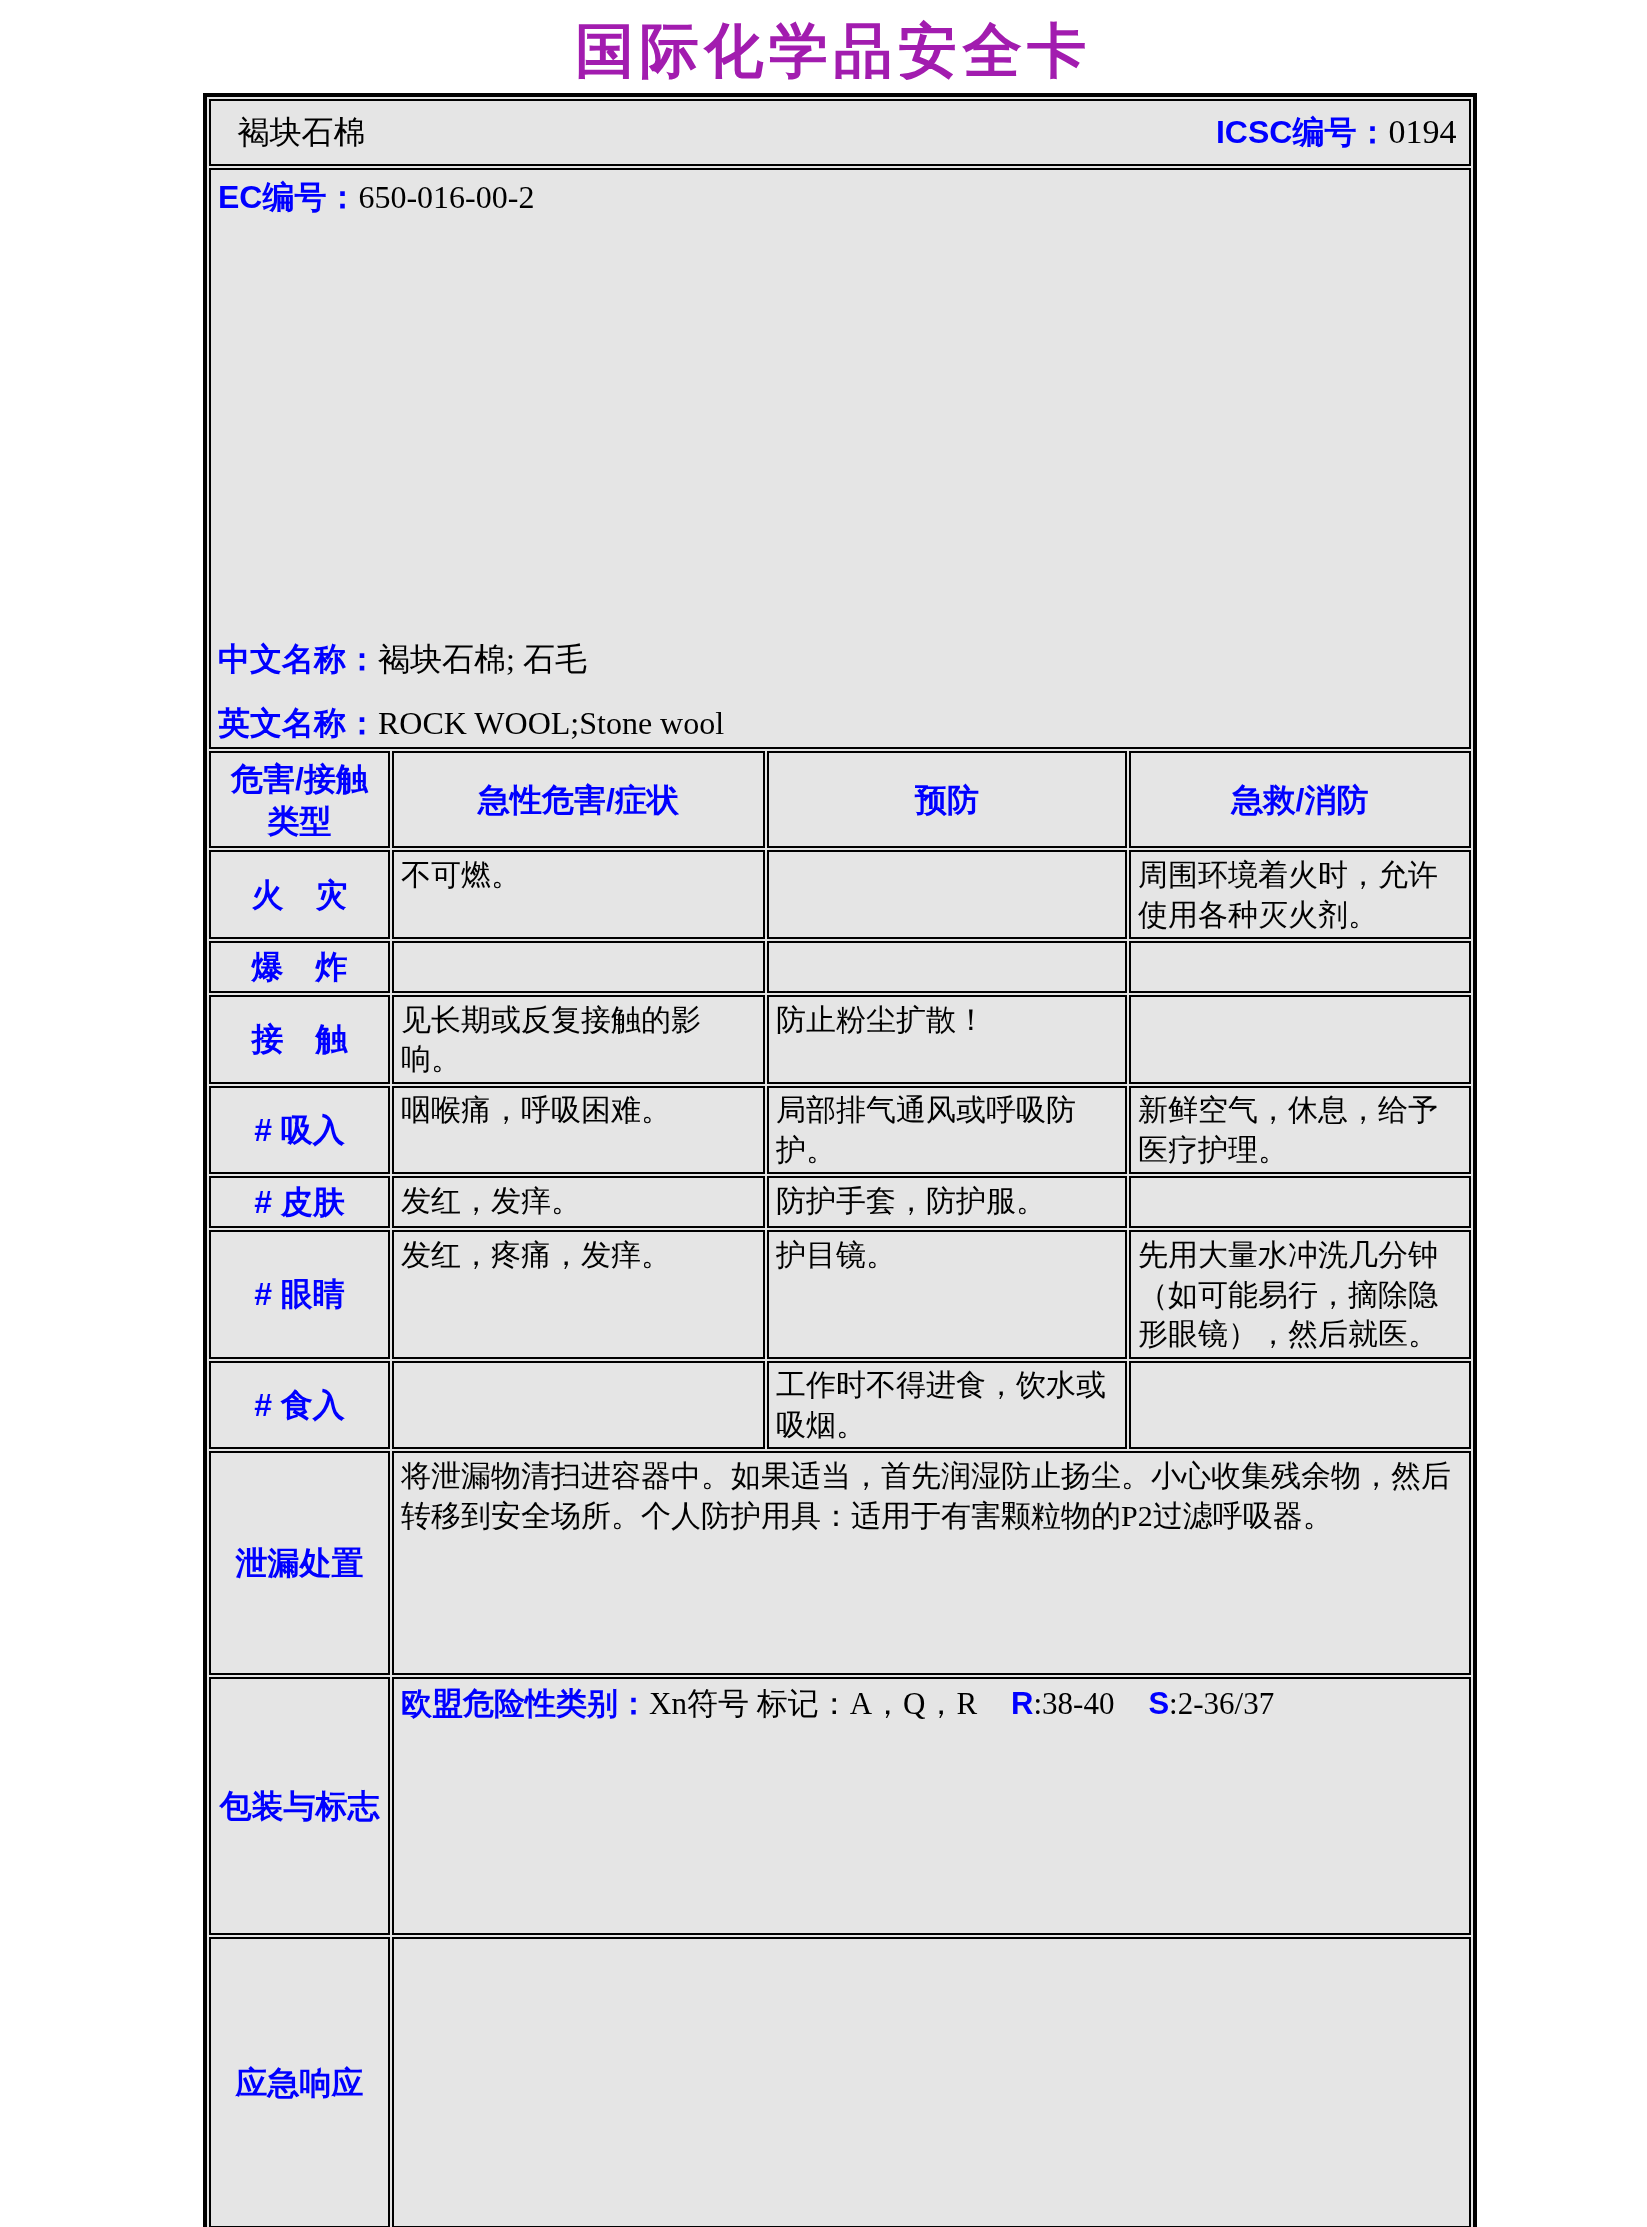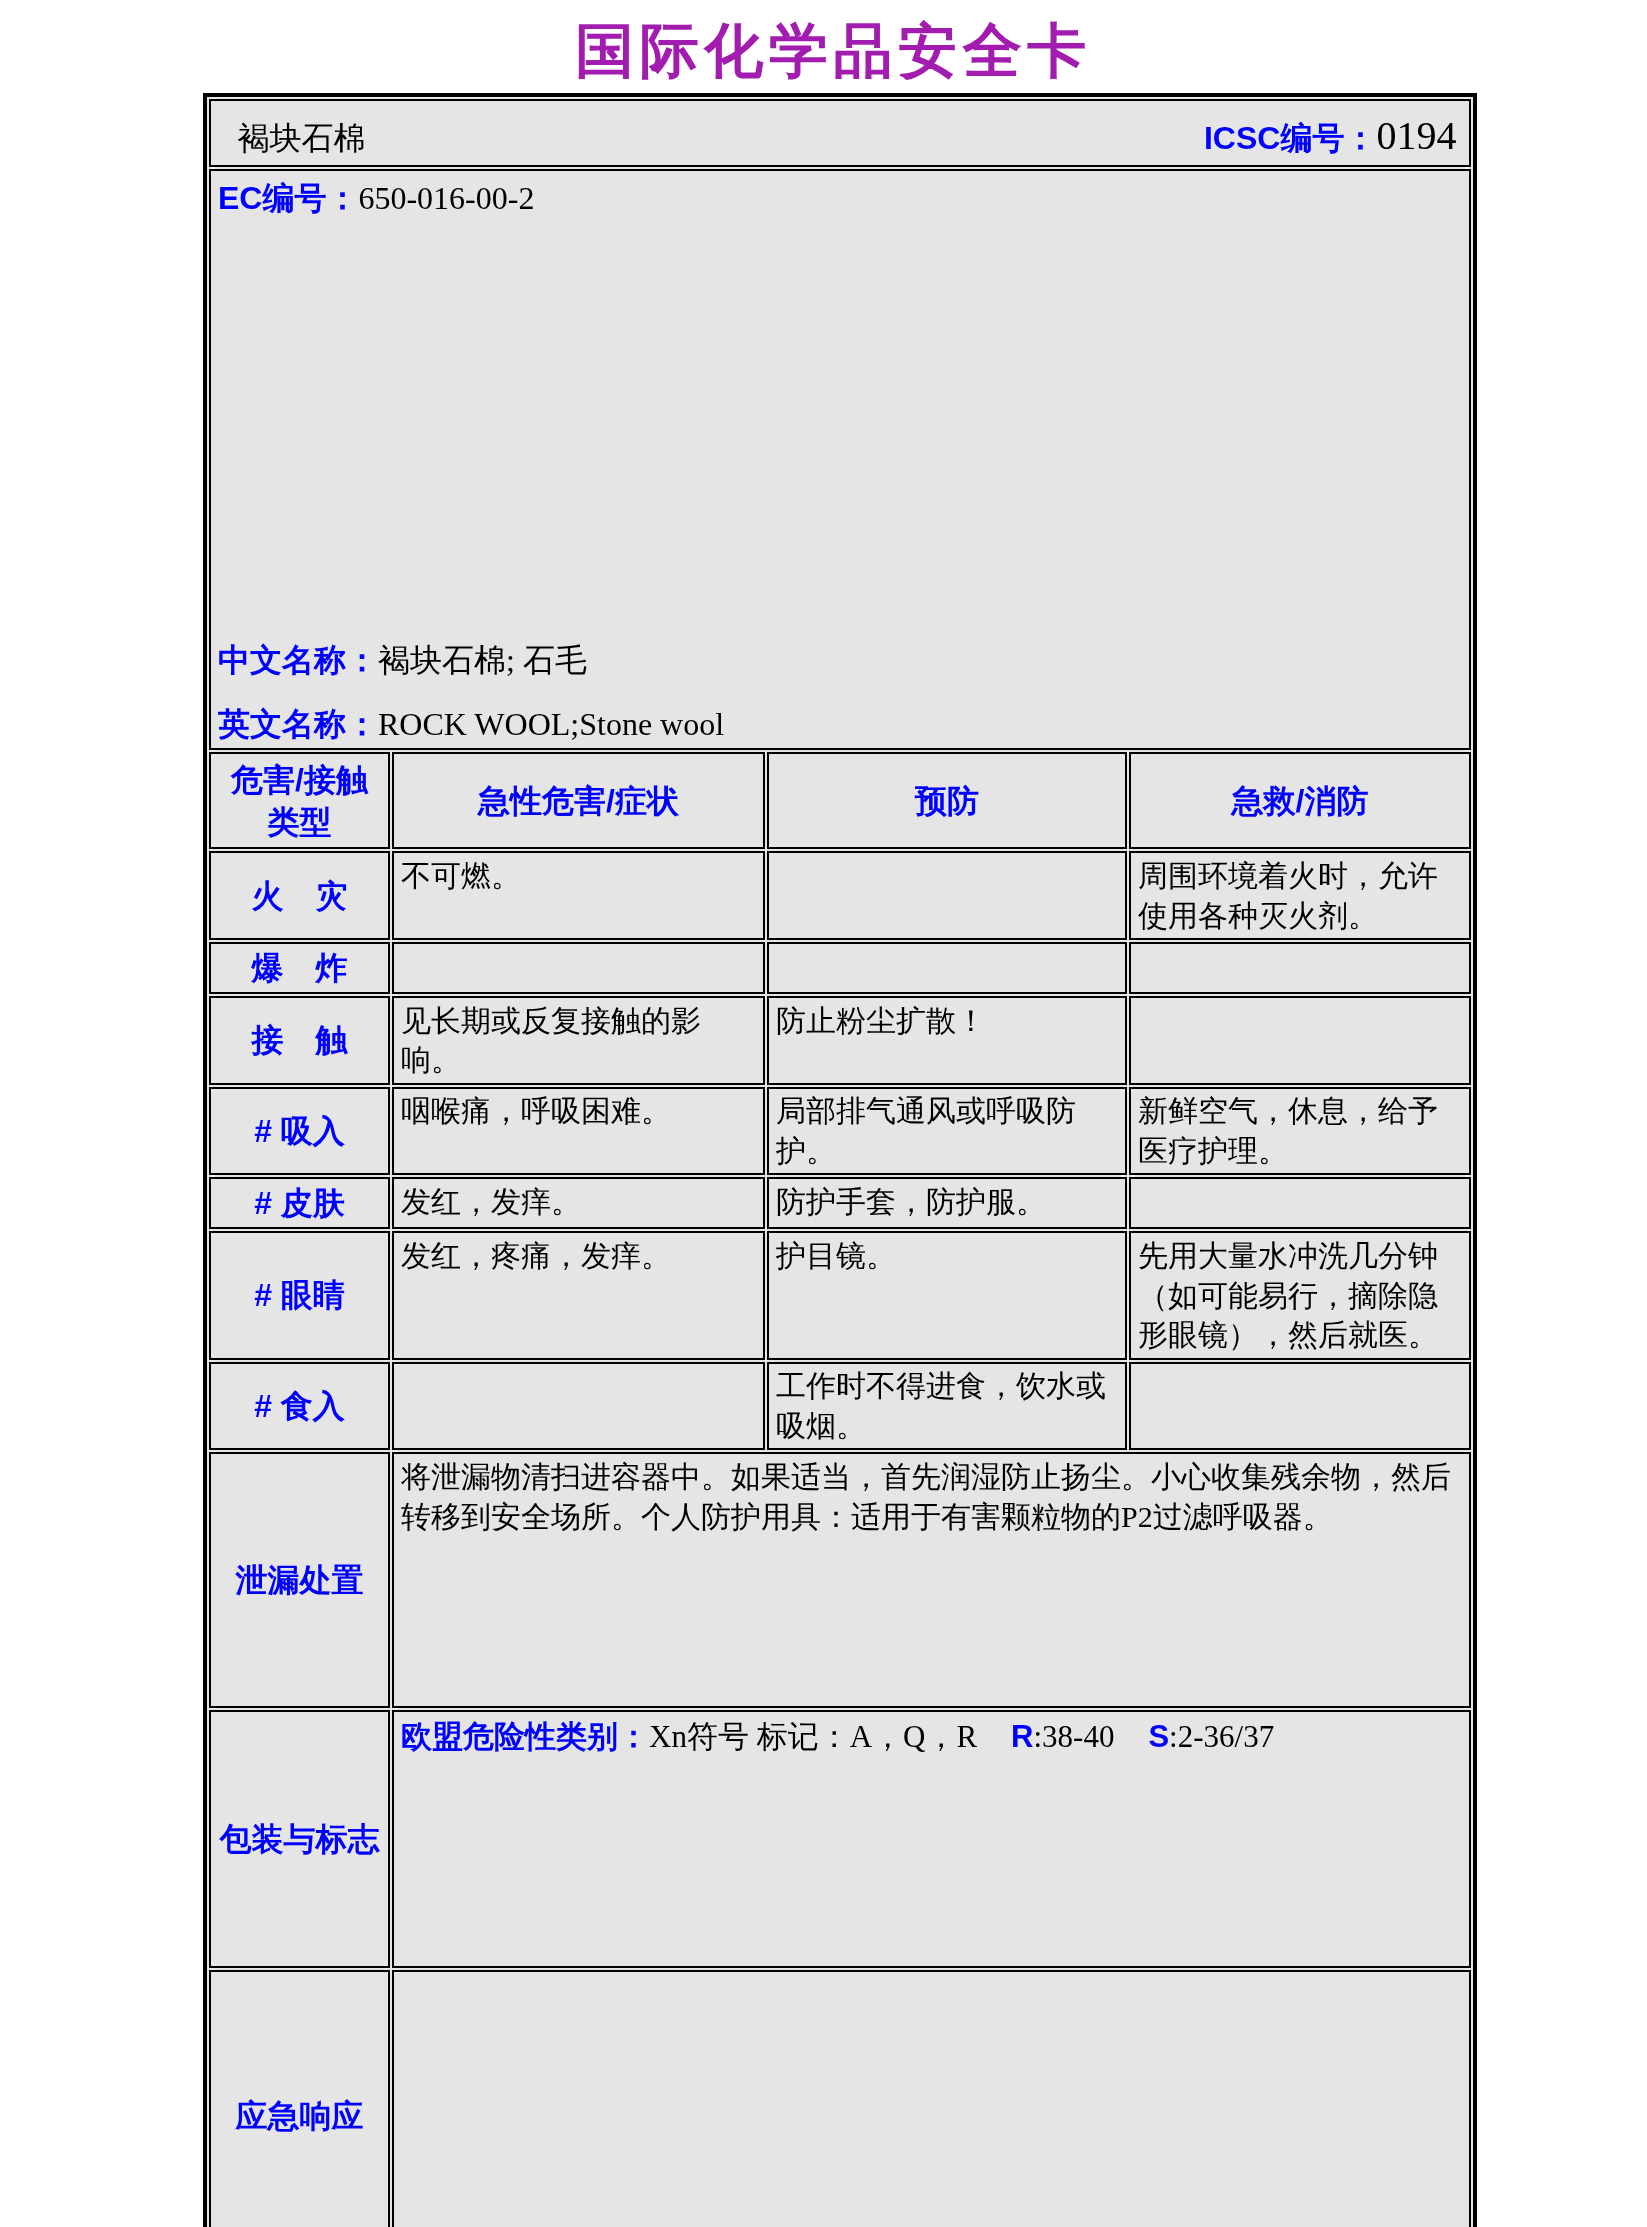--- a/index.html
+++ b/index.html
@@ -49,21 +49,21 @@
   tr.r-name  td { height: 67px; }
   tr.r-ids   td { height: 207px; }
   tr.r-head  td { height: 97px; }
   tr.r-fire  td { height: 79px; }
   tr.r-expl  td { height: 51px; }
   tr.r-cont  td { height: 81px; }
   tr.r-inh   td { height: 83px; }
   tr.r-skin  td { height: 48px; }
   tr.r-eye   td { height: 121px; }
   tr.r-ing   td { height: 83px; }
-  tr.r-spill td { height: 256px; }
+  tr.r-spill td { height: 224px; }
   tr.r-pack  td { height: 258px; }
   tr.r-emer  td { height: 291px; }
   tr.r-stor  td { height: 137px; }
 
   .blue {
     color: #0000ff;
     font-weight: bold;
     font-family: "Liberation Sans", "DejaVu Sans", sans-serif;
   }
   td.lbl, td.th {
@@ -76,21 +76,21 @@
   }
   
   .name-row {
     display: flex;
     justify-content: space-between;
     align-items: baseline;
     padding: 5.6px 5.6px 0 19.6px;
   }
   .name-row .substance { font-size: 32px; }
   .name-row .icsc-label { font-size: 32px; }
-  .name-row .icsc-no { font-size: 40px; }
+  .name-row .icsc-no { font-size: 34px; }
   
   .ids-grid {
     display: flex;
     align-items: flex-start;
     padding-top: 2.8px;
     flex-direction: column;
   }
   .ids-left {
     width: 462px;
     flex: 0 0 462px;

